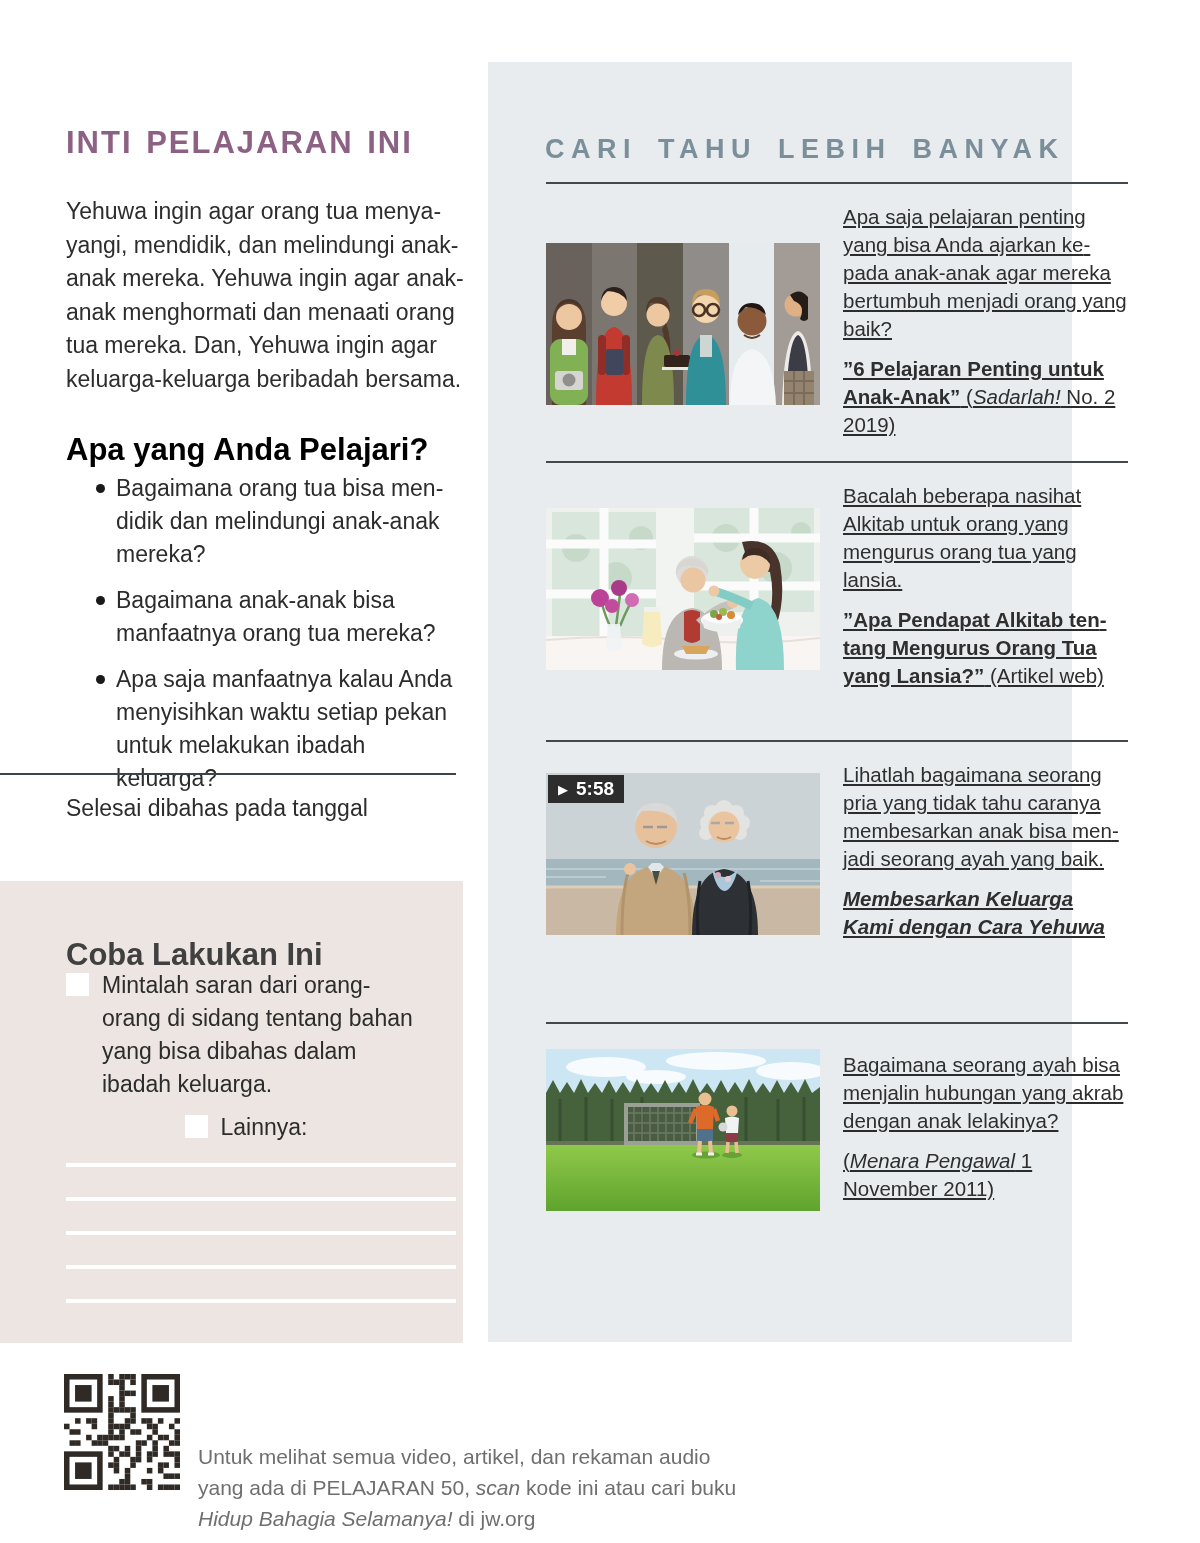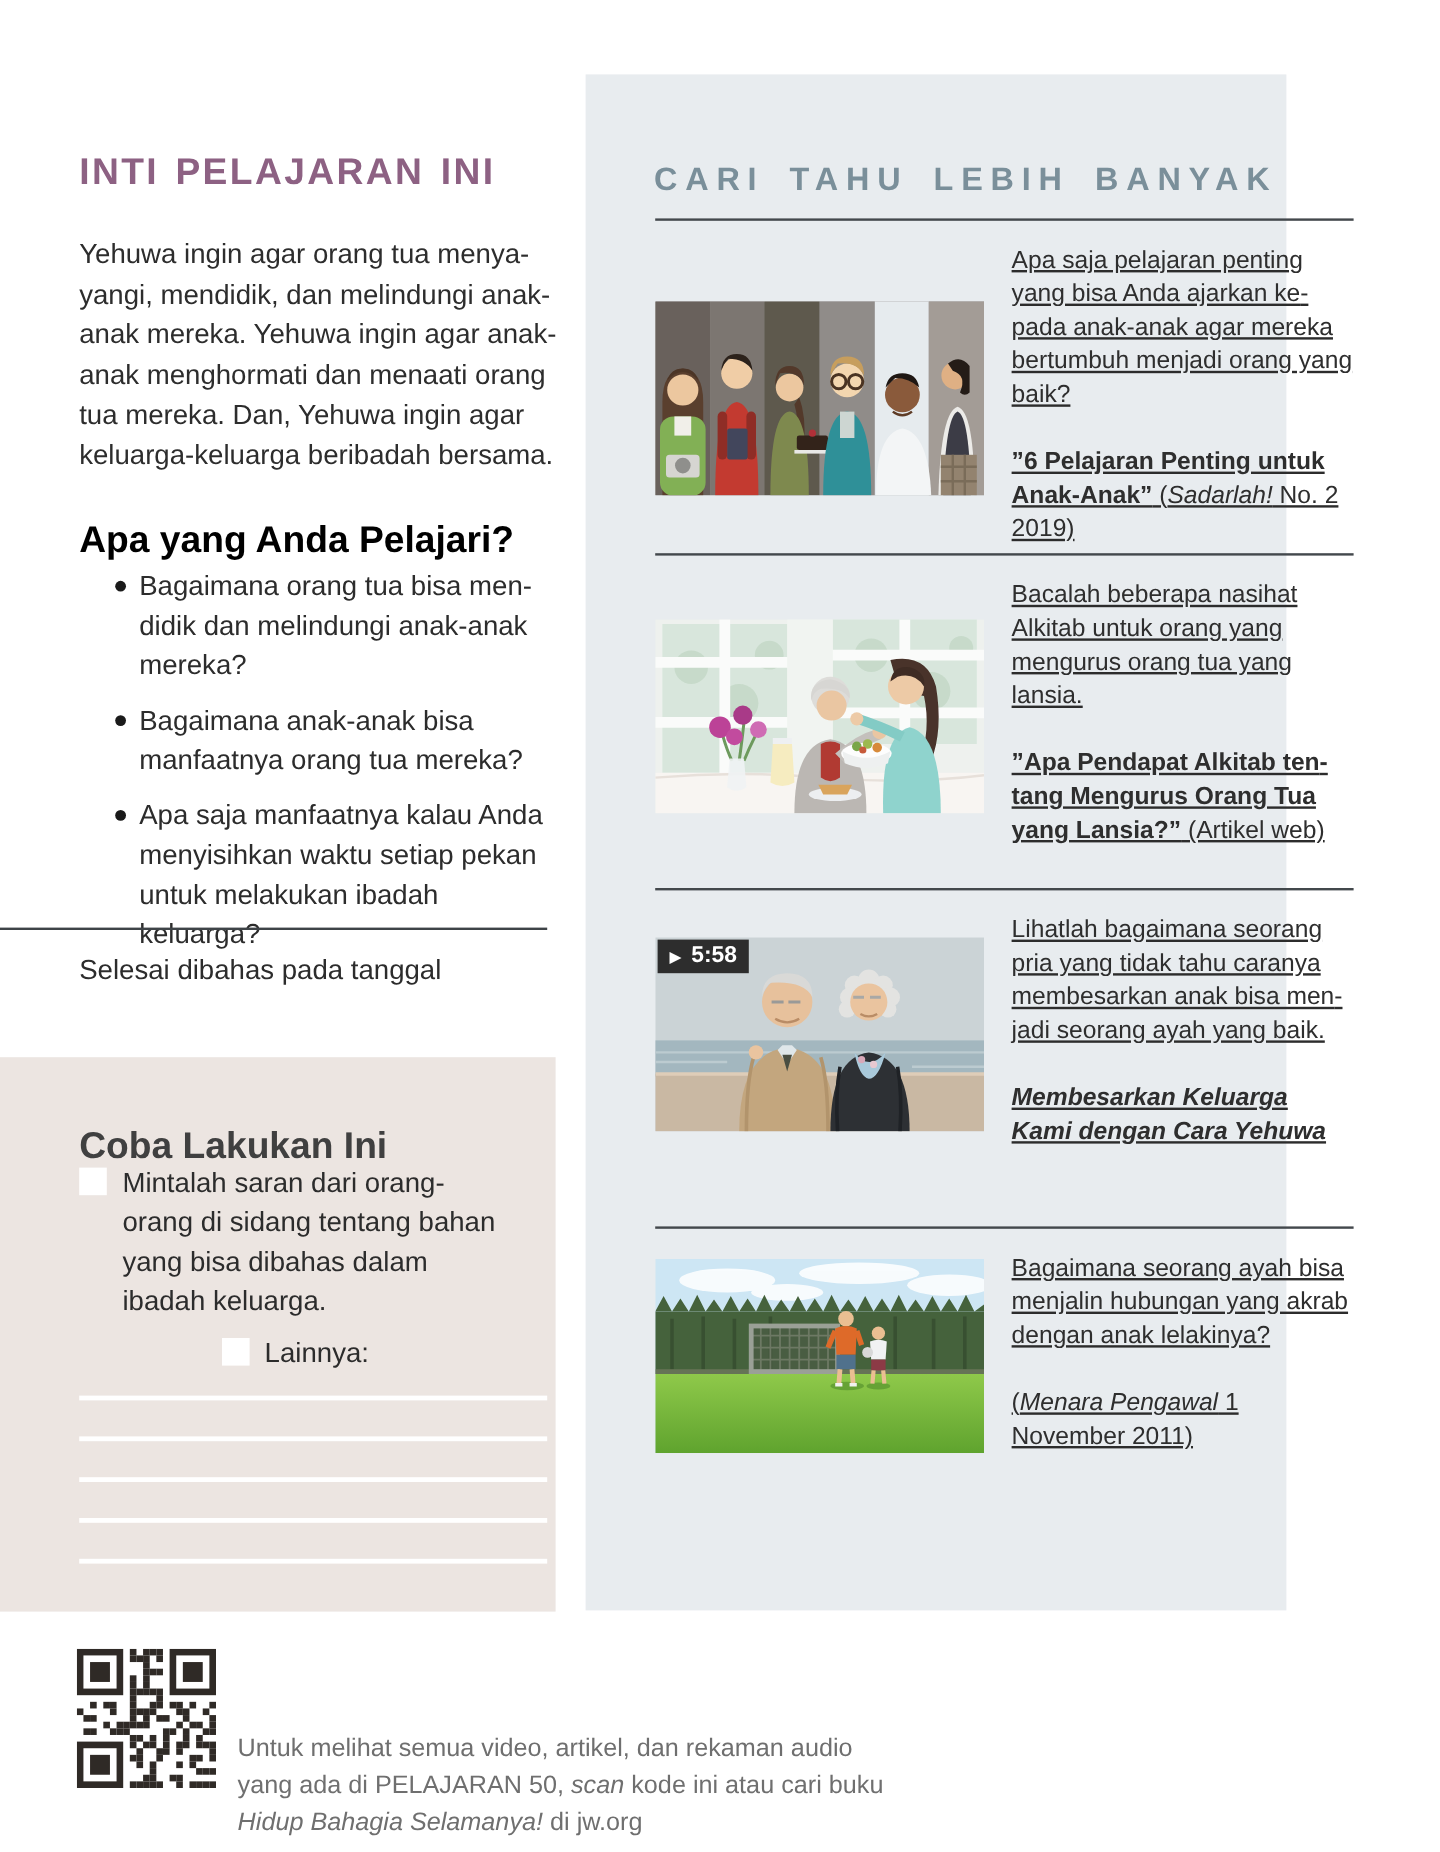--- a/index.html
+++ b/index.html
@@ -48,21 +48,21 @@
     position:absolute;left:57px;top:50px;
     font-size:27px;font-weight:700;letter-spacing:6.5px;word-spacing:7px;
     color:#7a8f9a;
   }
   .sec{position:absolute;left:58px;width:582px;}
   .sec-rule{width:582px;height:2px;background:#43484c;}
   .sec-row{display:flex;gap:23px;margin-top:25px;align-items:center;text-decoration:underline;}
   .thumb{width:274px;height:162px;flex:none;position:relative;overflow:hidden;}
   .thumb svg{display:block;}
   .sec-text{width:285px;font-size:20.5px;line-height:28px;margin-top:-6px;color:#2e2e2e;}
-  .pub{margin-top:28px;font-weight:400;}
+  .pub{margin-top:12px;font-weight:400;}
   .pub .b{font-weight:700;}
   .pub .bi{font-weight:700;font-style:italic;}
   .pub i{font-style:italic;}
   .vbadge{
     position:absolute;left:2px;top:2px;height:28px;
     background:#2d2d2d;color:#ffffff;
     display:flex;align-items:center;gap:8px;padding:0 10px;
     font-size:19px;font-weight:700;
   }
   .vbadge .play{font-size:13px;line-height:1;}

